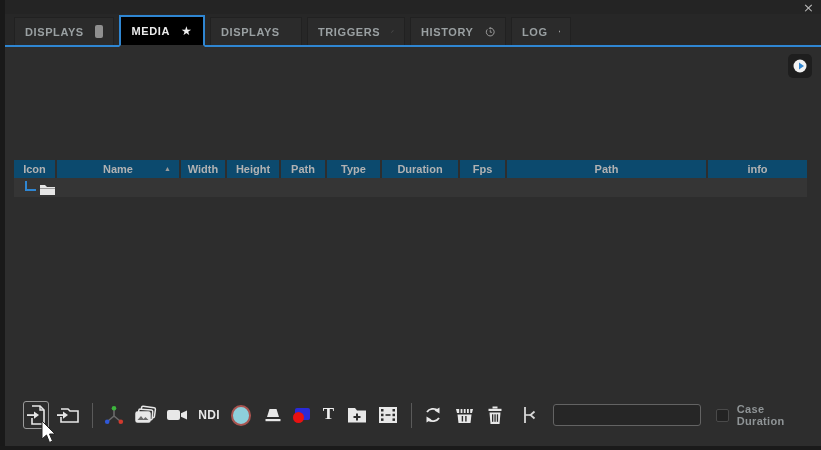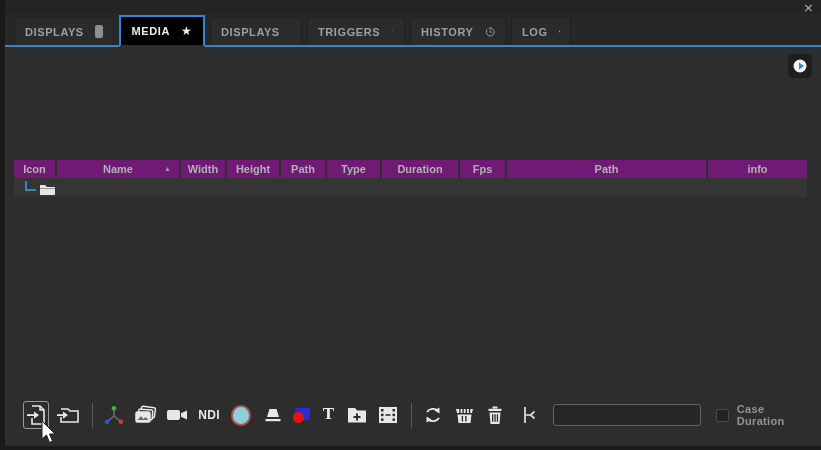--- a/index.html
+++ b/index.html
@@ -43,21 +43,21 @@
   .tab-svg { display:block; }
 
   
   .panel-toggle {
     position:absolute; top:54px; right:9px; width:24px; height:24px;
     background:#1e1e1e; border-radius:5px; display:flex; align-items:center; justify-content:center;
   }
 
   
   .media-table { position:absolute; left:9px; right:14px; top:160px; }
-  .thead { display:flex; height:18px; background:#701a75; }
+  .thead { display:flex; height:18px; background:#0c4a6e; }
   .th {
     display:flex; align-items:center; justify-content:center; position:relative;
     color:#b2b2b2; font-size:11px; font-weight:bold;
     border-right:2px solid #2e2e2e; height:18px;
   }
   .th:last-child { border-right:none; }
   .sort-arrow { position:absolute; right:8px; top:5px; font-size:7px; color:#9a9a9a; line-height:8px; }
   .trow { display:flex; height:19px; background:#353535; align-items:center; }
   .tree-elbow {
     width:11px; height:10px; margin-left:11px; margin-top:-3px;

